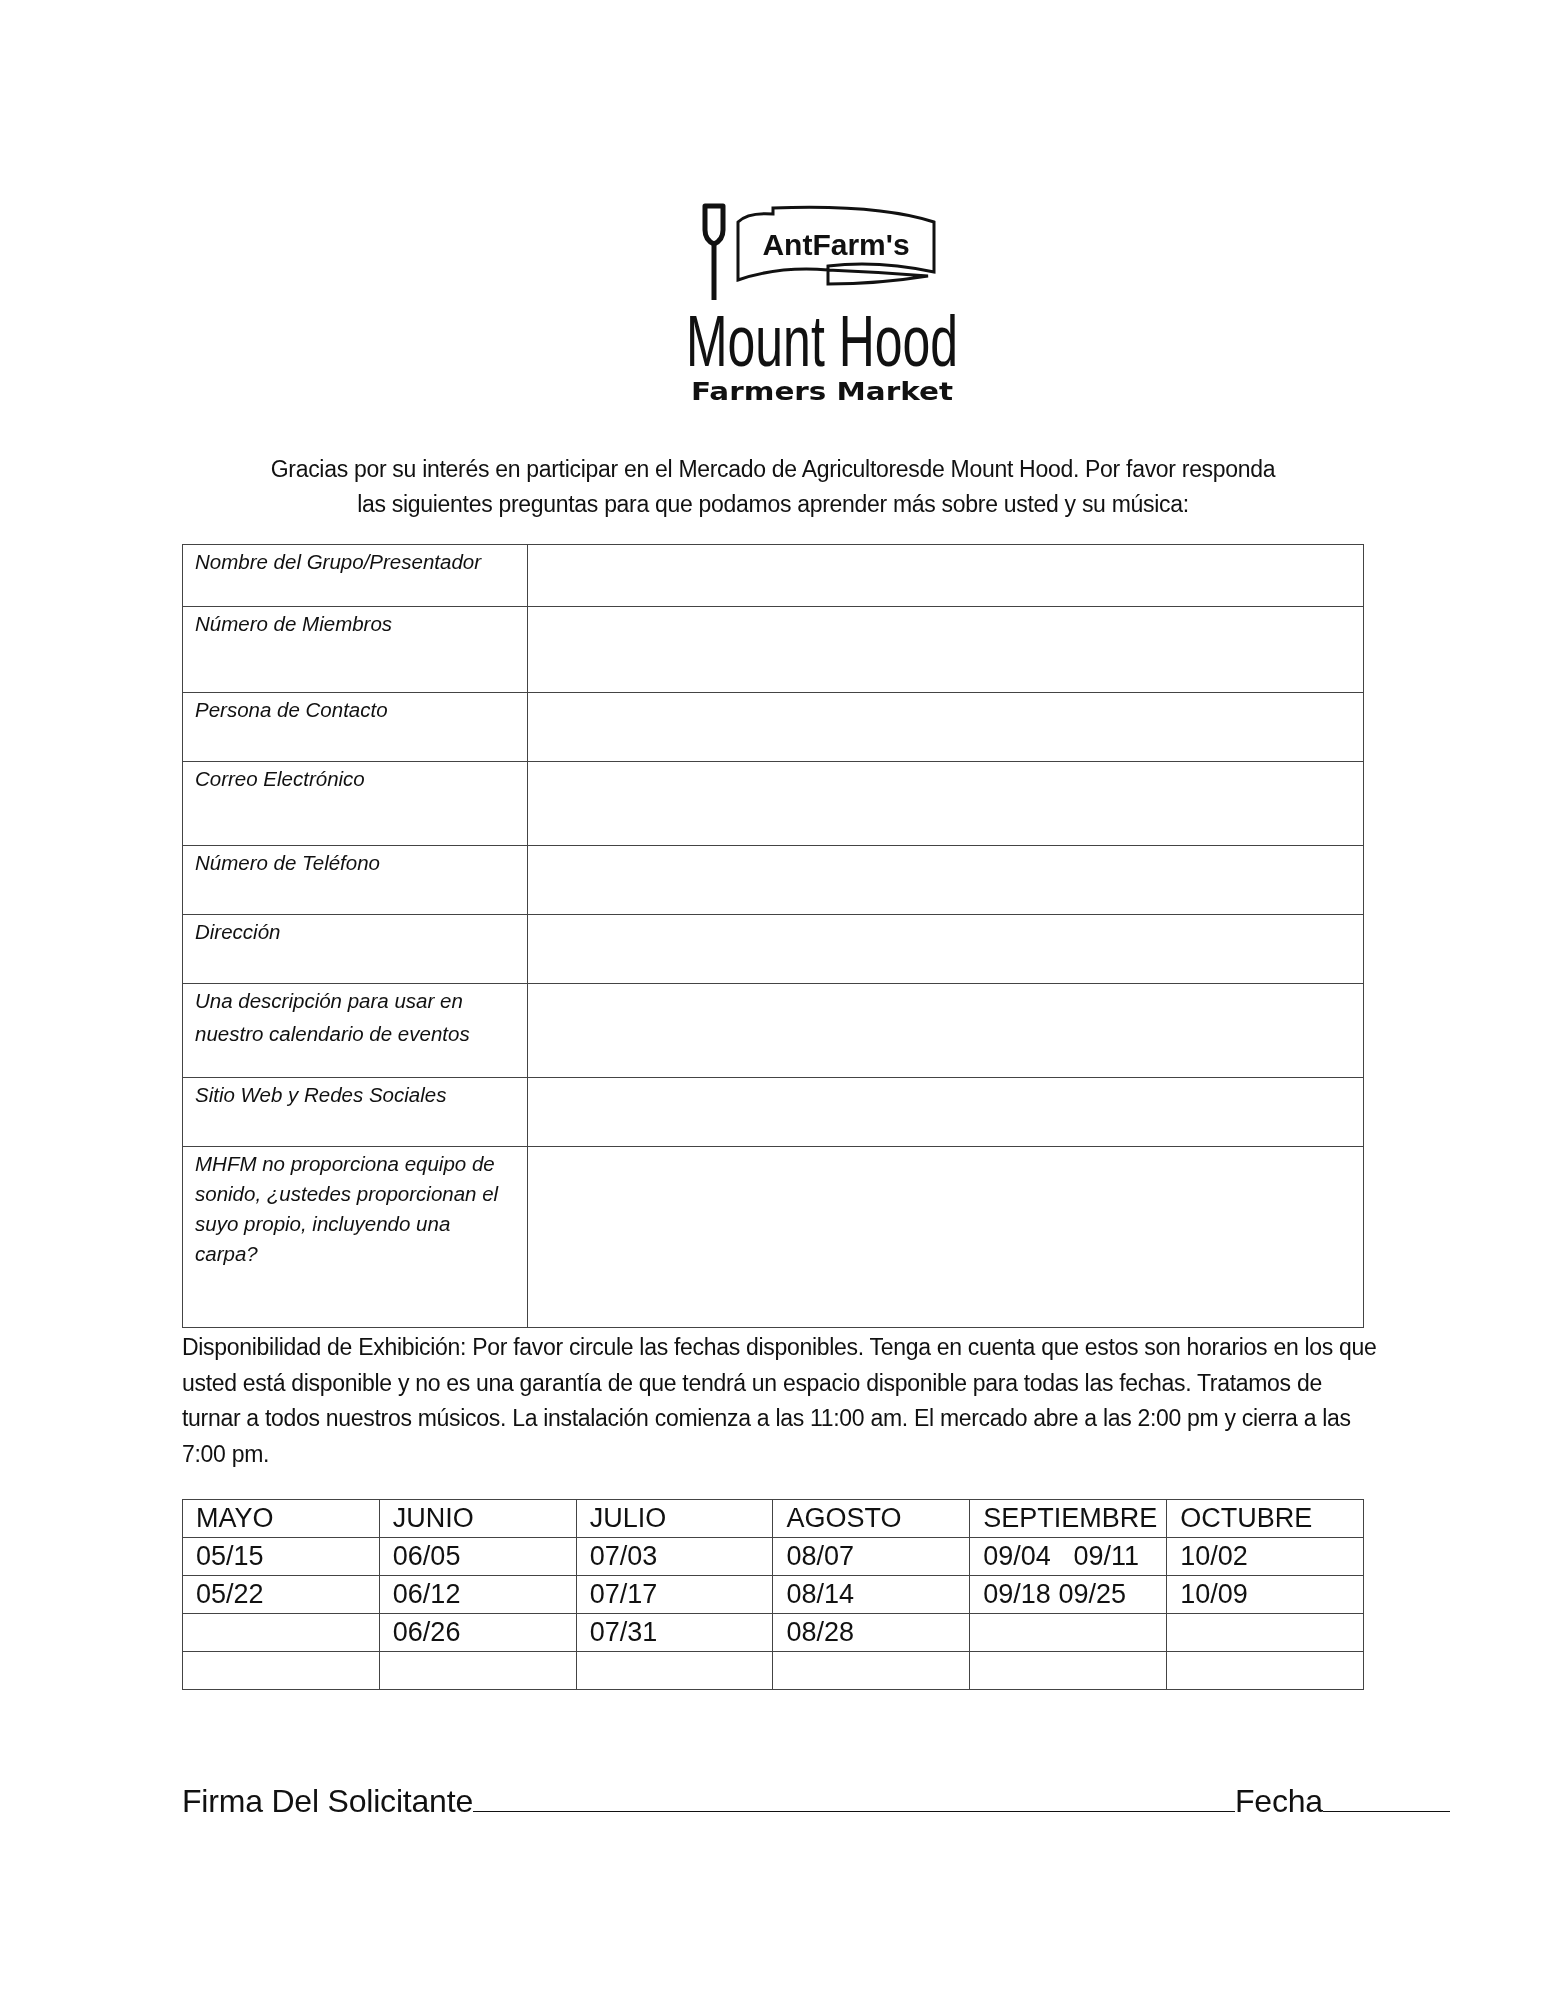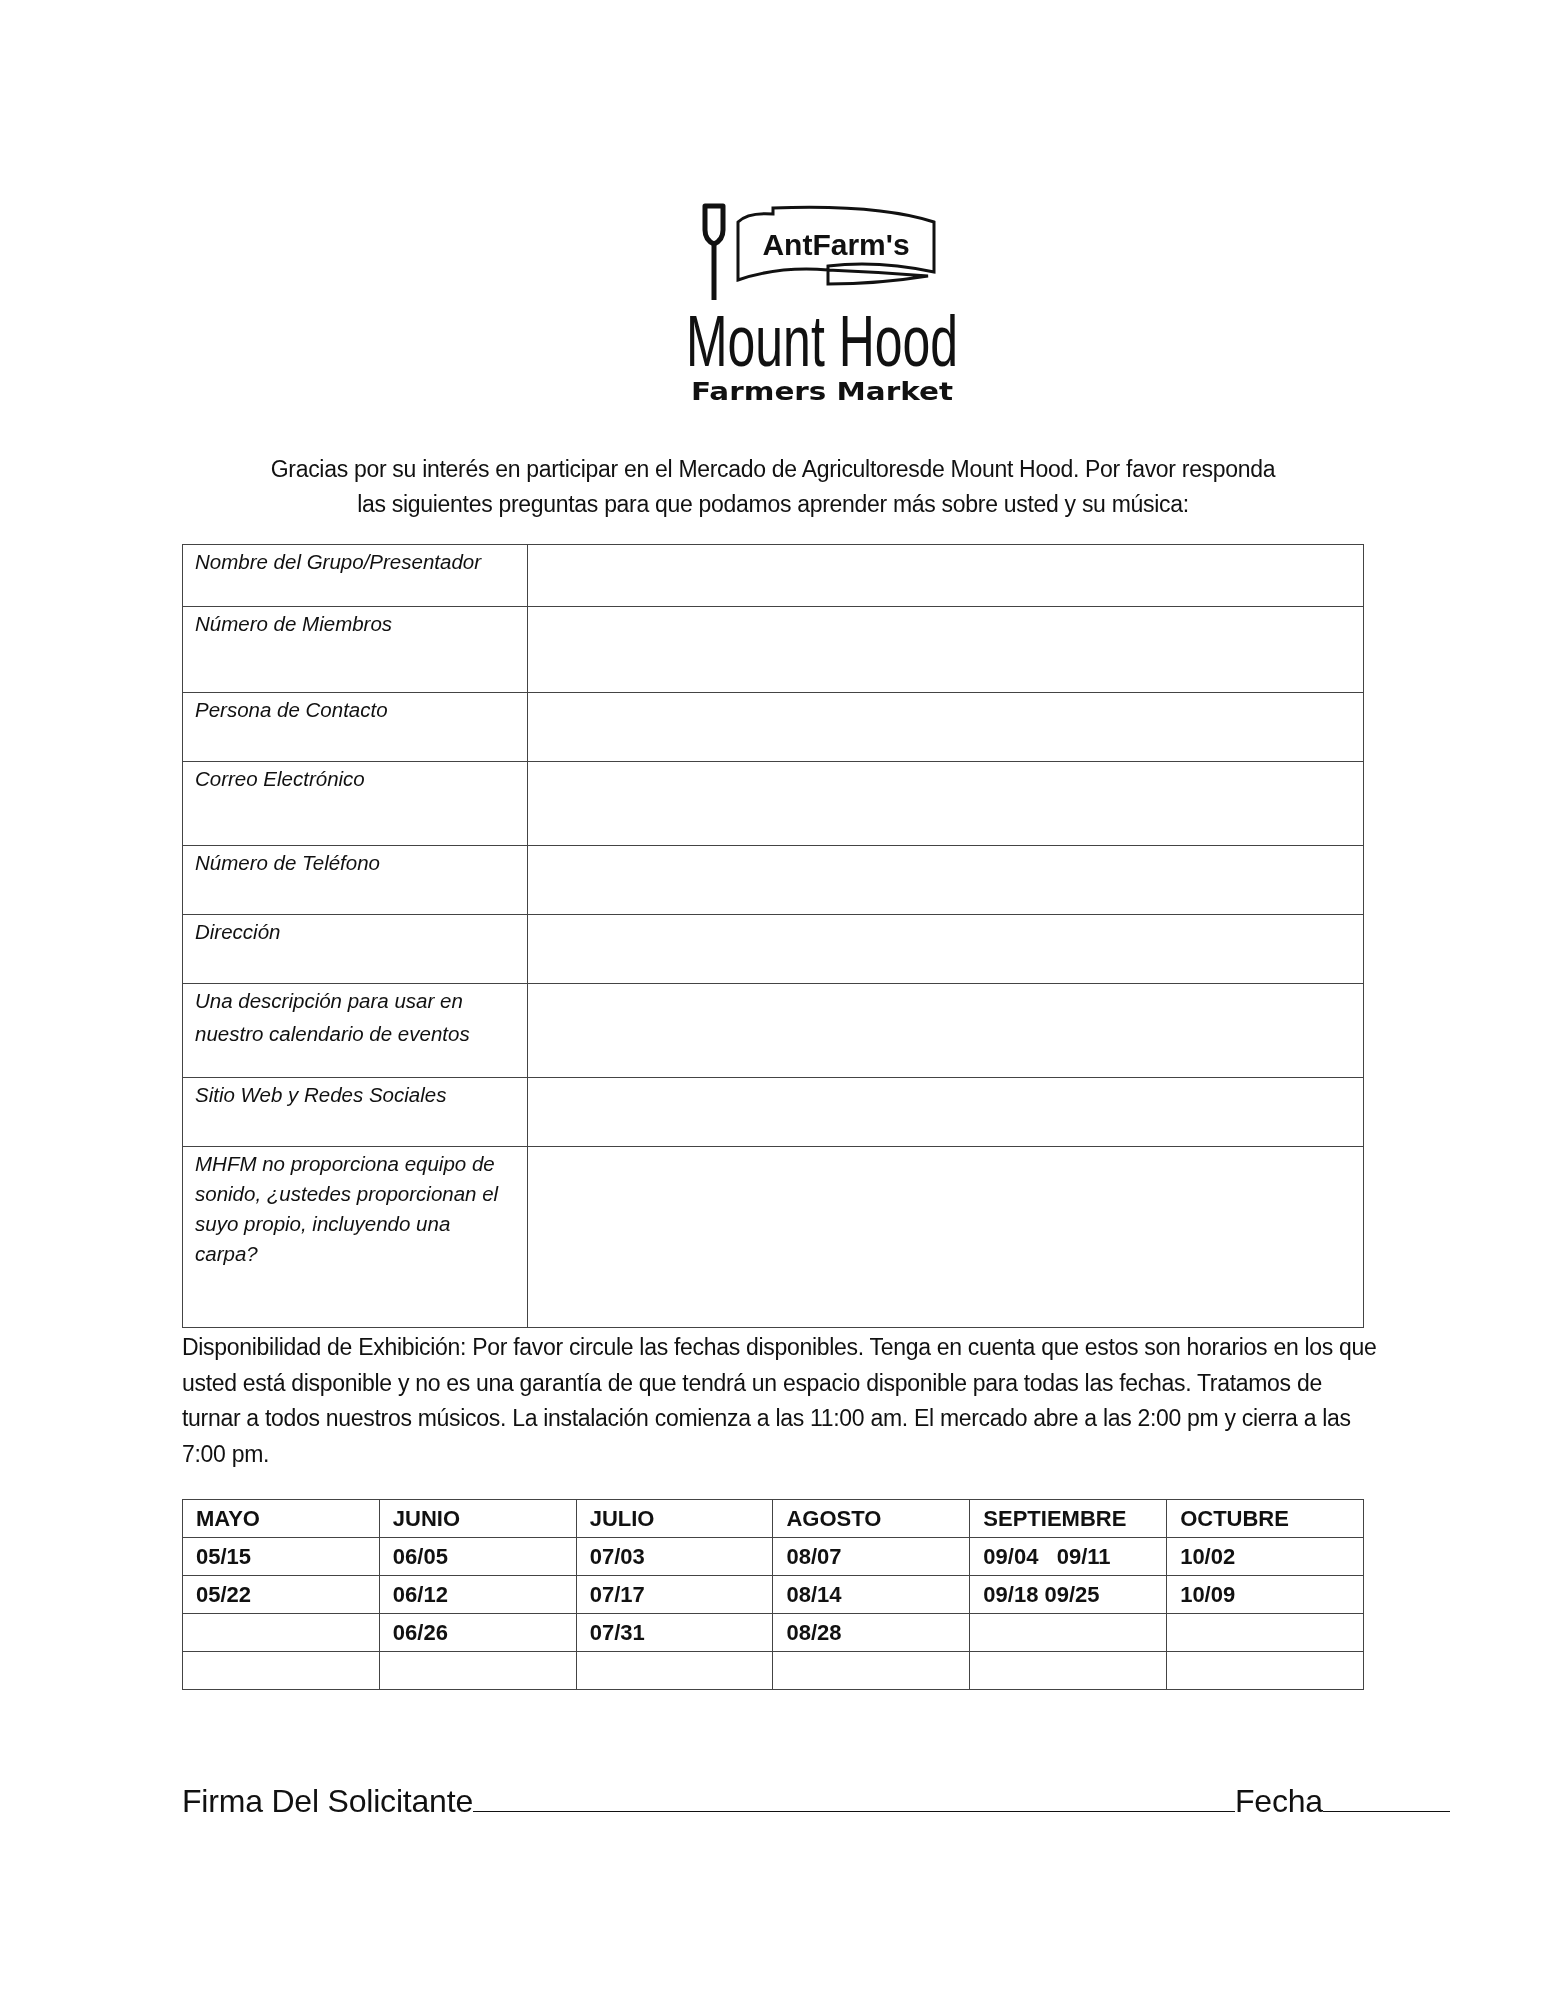--- a/index.html
+++ b/index.html
@@ -20,21 +20,21 @@
   #info-table td { border: 1.5px solid #444; vertical-align: top; padding: 0; }
   #info-table td.lbl { width: 322px; padding: 2px 10px 0 12px; font-size: 20.5px; line-height: 29px; font-style: italic; }
   #info-table td.val { width: auto; }
 
   
   #avail { left: 182px; top: 1330px; width: 1200px; font-size: 23px; line-height: 35.5px; letter-spacing: -0.3px; }
 
   
   #sched { left: 182px; top: 1499px; width: 1182px; border-collapse: collapse; table-layout: fixed; }
   #sched td, #sched th { border: 1.5px solid #444; height: 37px; padding: 0 0 0 13px;
-                         font-size: 22px; font-weight: bold; text-align: left; vertical-align: middle;
+                         font-size: 27px; font-weight: normal; text-align: left; vertical-align: middle;
                          line-height: 37px; white-space: pre; }
 
   
   #sig { left: 182px; top: 1786px; width: 1210px; font-size: 32px; line-height: 30px; letter-spacing: -0.2px; white-space: nowrap; }
   .uline { display: inline-block; border-bottom: 1.5px solid #111; height: 24px; vertical-align: baseline; }
 </style>
 </head>
 <body>
 
 <div id="logo" class="abs">

